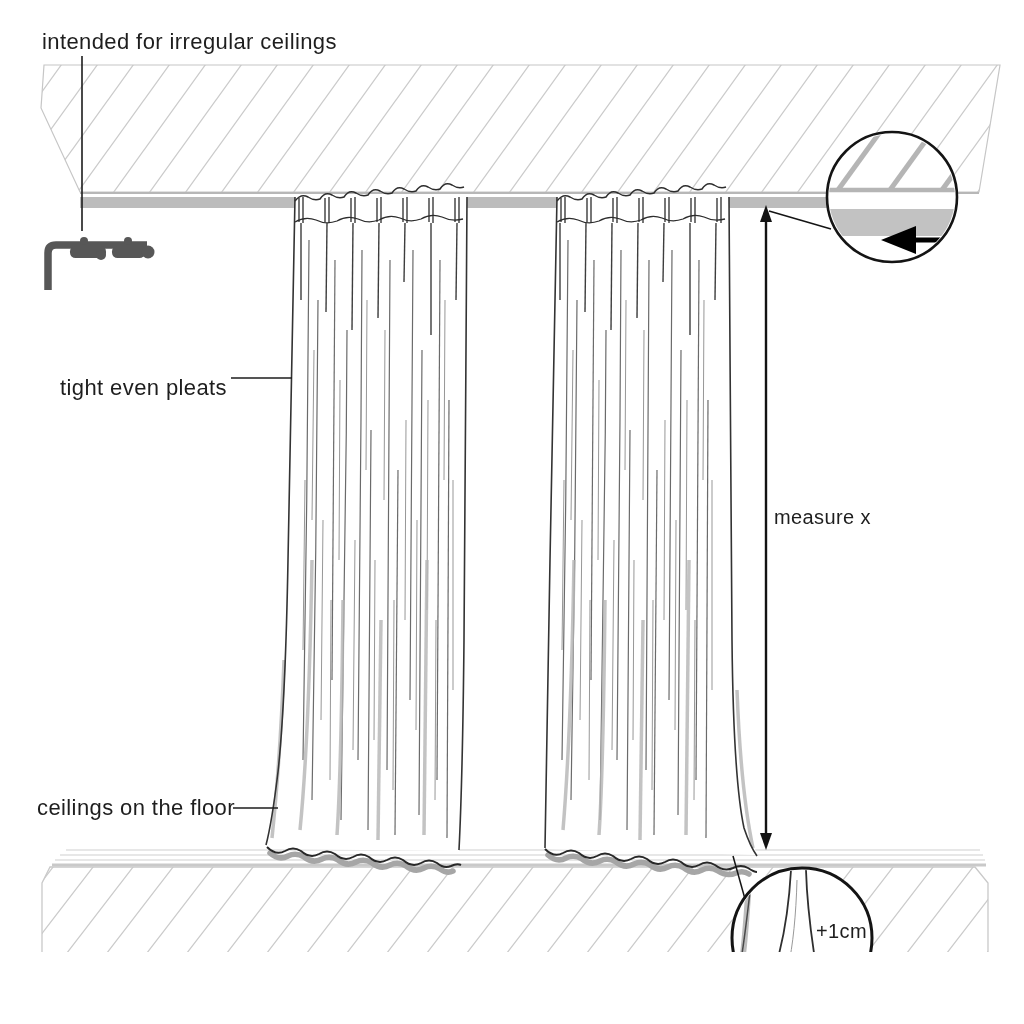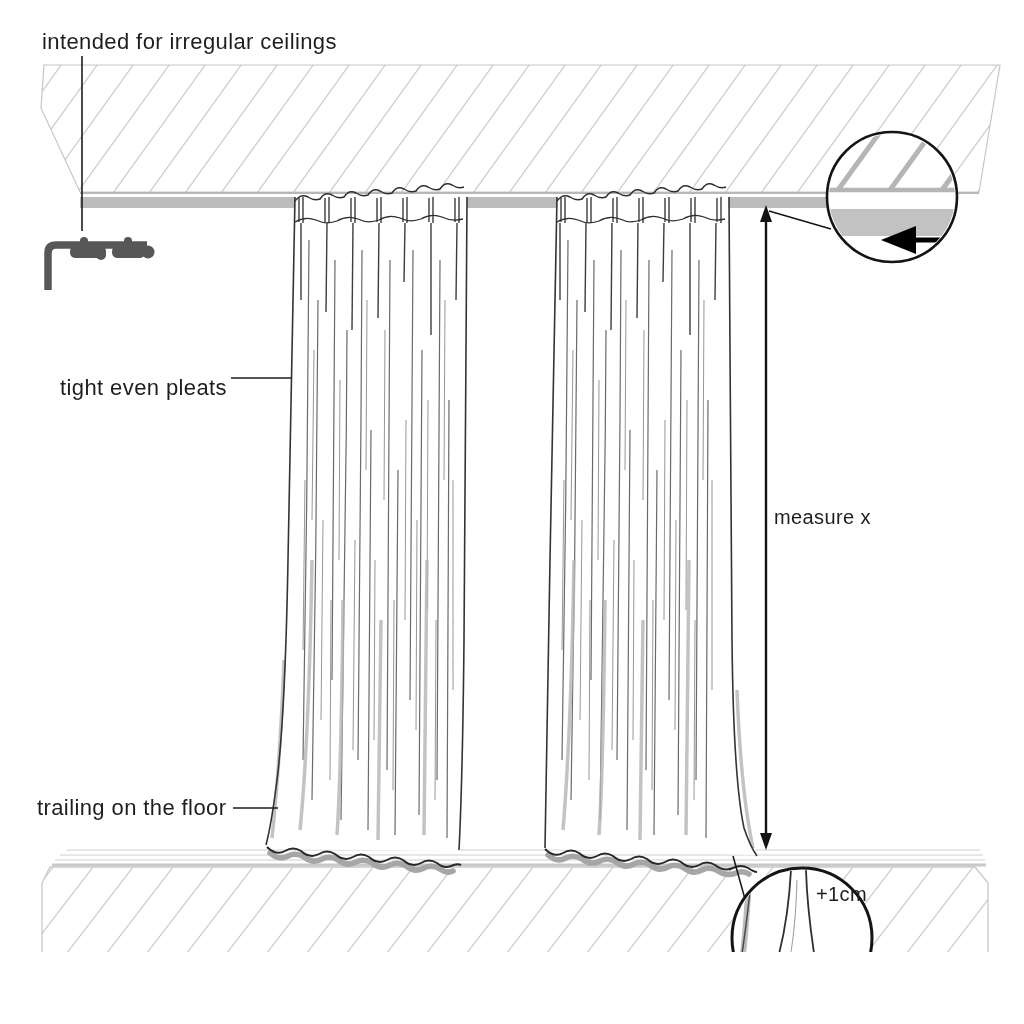--- a/index.html
+++ b/index.html
@@ -205,16 +205,16 @@
         <polygon points="827,986 823,978 831,978" fill="#111"></polygon>
       </g>
     </g>
     <circle cx="802" cy="938" r="70" fill="none" stroke="#141414" stroke-width="3"></circle>
   </g>
   <line x1="733" y1="856" x2="745" y2="899" stroke="#141414" stroke-width="1.5"></line>
 </svg>
 
   <div class="lbl lbl-lg" style="left:42px;top:29px;">intended for irregular ceilings</div>
   <div class="lbl lbl-lg" style="left:60px;top:375px;">tight even pleats</div>
-  <div class="lbl lbl-lg" style="left:37px;top:795px;">trailing on the floor</div>
+  <div class="lbl lbl-lg" style="left:37px;top:795px;">ceilings on the floor</div>
   <div class="lbl lbl-md" style="left:774px;top:506px;">measure x</div>
-  <div class="lbl lbl-md" style="left:816px;top:883px;">+1cm</div>
+  <div class="lbl lbl-md" style="left:816px;top:920px;">+1cm</div>
 </div>
 
 </body></html>

